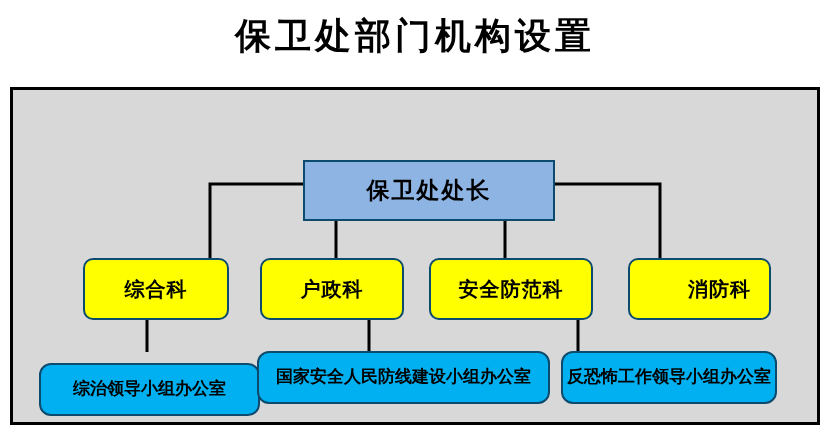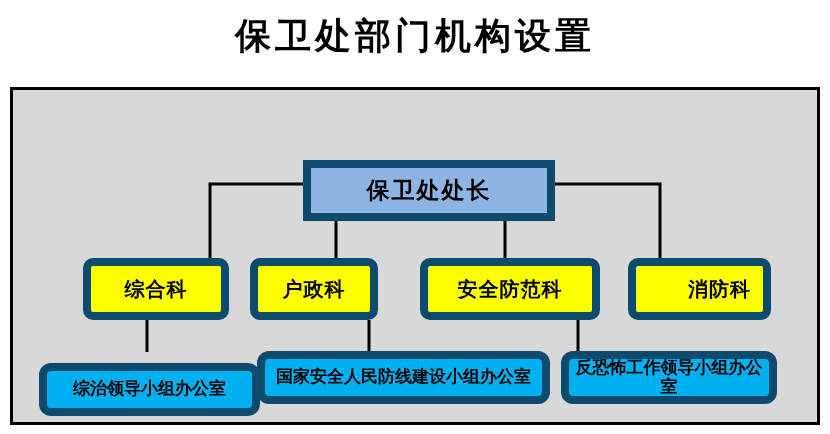--- a/index.html
+++ b/index.html
@@ -17,32 +17,32 @@
     position:absolute;left:10px;top:87px;width:810px;height:338px;
     border:3px solid #000;box-sizing:border-box;z-index:0;
   }
   .connectors{
     position:absolute;left:0;top:0;width:830px;height:434px;z-index:1;
     pointer-events:none;
   }
   .connectors polyline,.connectors line{stroke:#000;stroke-width:3;fill:none;}
   .node{
     position:absolute;box-sizing:border-box;z-index:2;
-    border:8px solid #0c4a6e;color:#000;font-weight:bold;
+    border:2px solid #0c4a6e;color:#000;font-weight:bold;
     display:flex;align-items:center;justify-content:center;
     text-align:center;line-height:1.1;
   }
   .node-director{
     left:303px;top:160px;width:252px;height:61px;
     font-size:23px;letter-spacing:2px;border-radius:0;
   }
   .node-section{top:258px;height:62px;font-size:20px;border-radius:10px;letter-spacing:1px;}
   .sec-0{left:83px;width:146px;}
-  .sec-1{left:250px;width:128px;}
-  .sec-2{left:420px;width:180px;}
+  .sec-1{left:260px;width:144px;}
+  .sec-2{left:429px;width:164px;}
   .sec-3{left:628px;width:143px;padding-left:40px;}
   .node-office{top:351px;height:53px;font-size:17px;border-radius:12px;}
   .off-0{left:39px;width:221px;margin-top:12px;}
   .off-1{left:257px;width:293px;}
   .off-2{left:561px;width:216px;}
 </style>
 </head>
 <body>
 
 <div class="page-title">保卫处部门机构设置</div>

